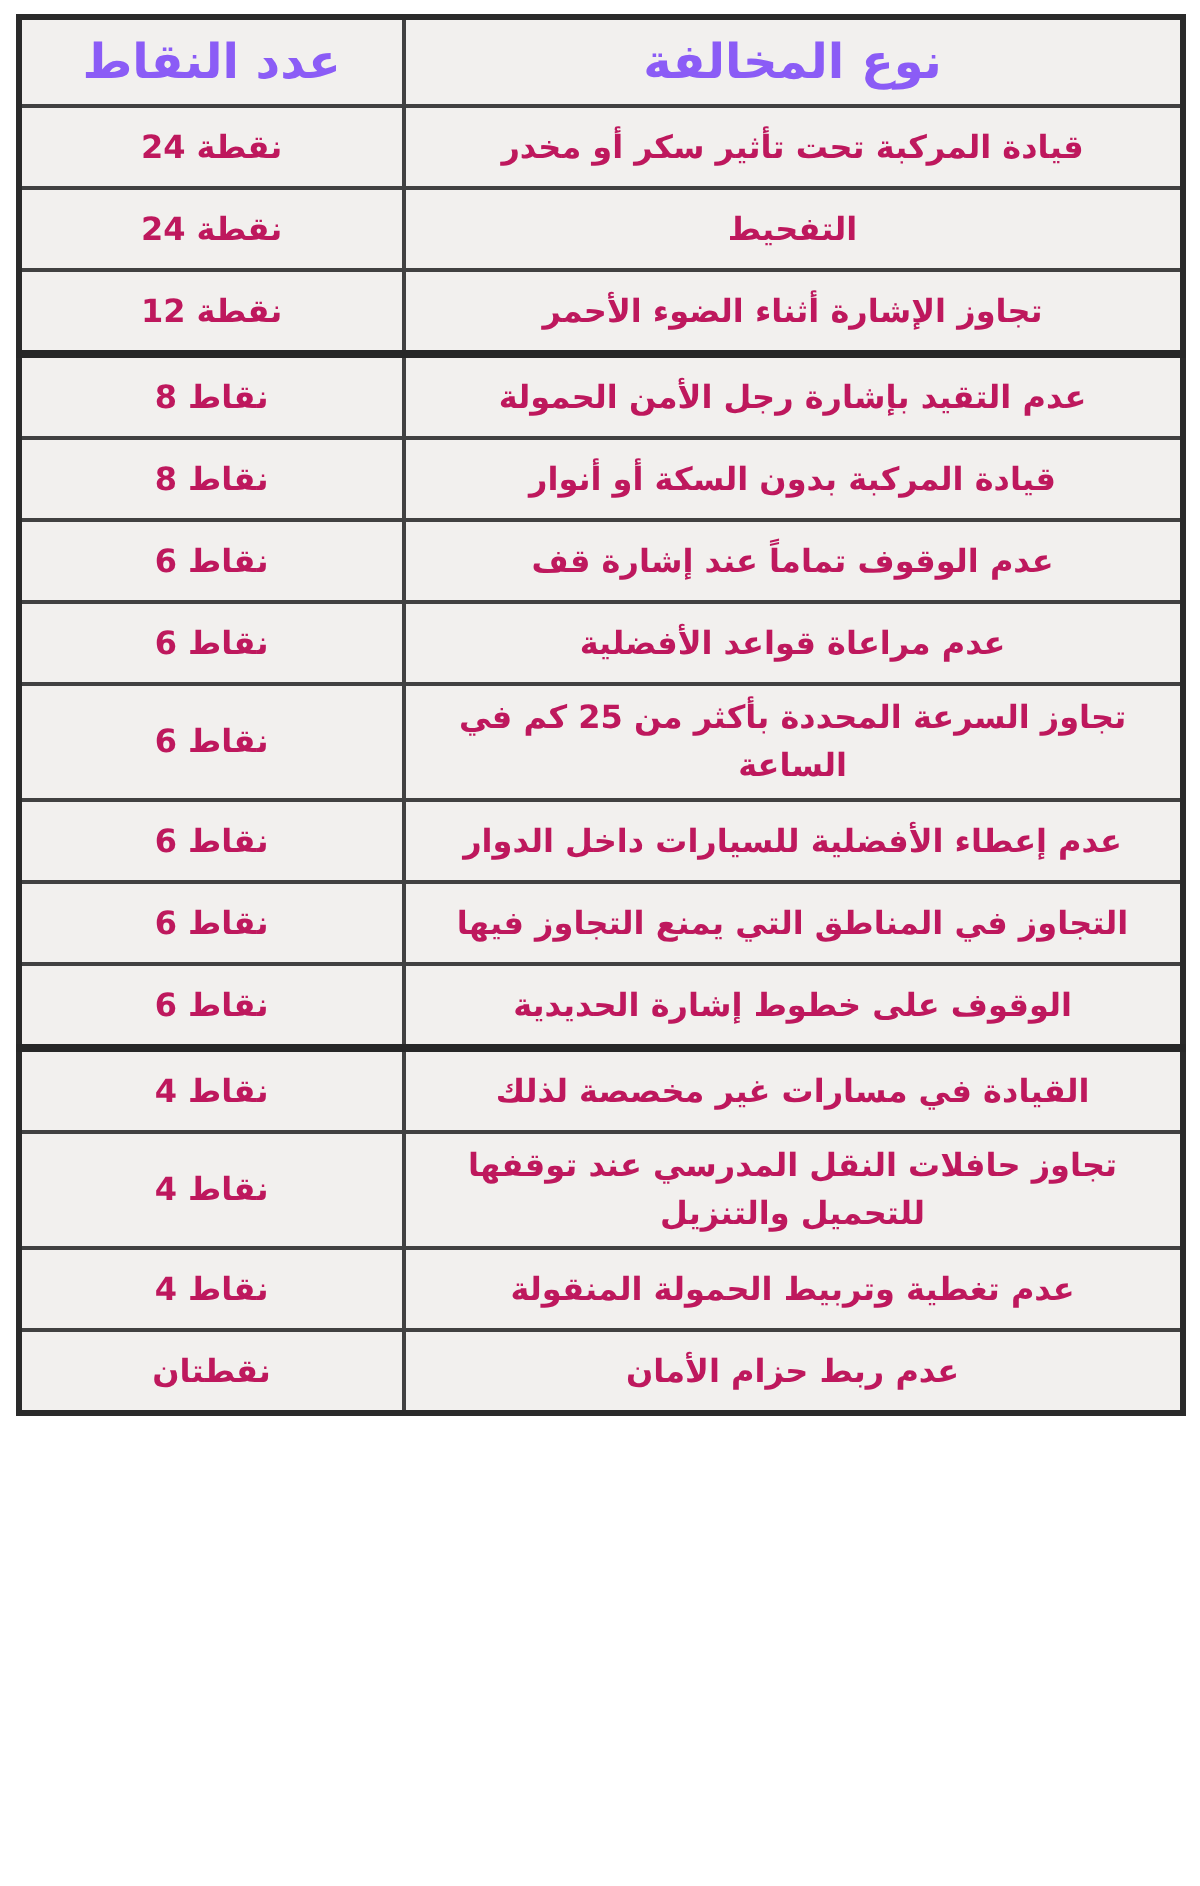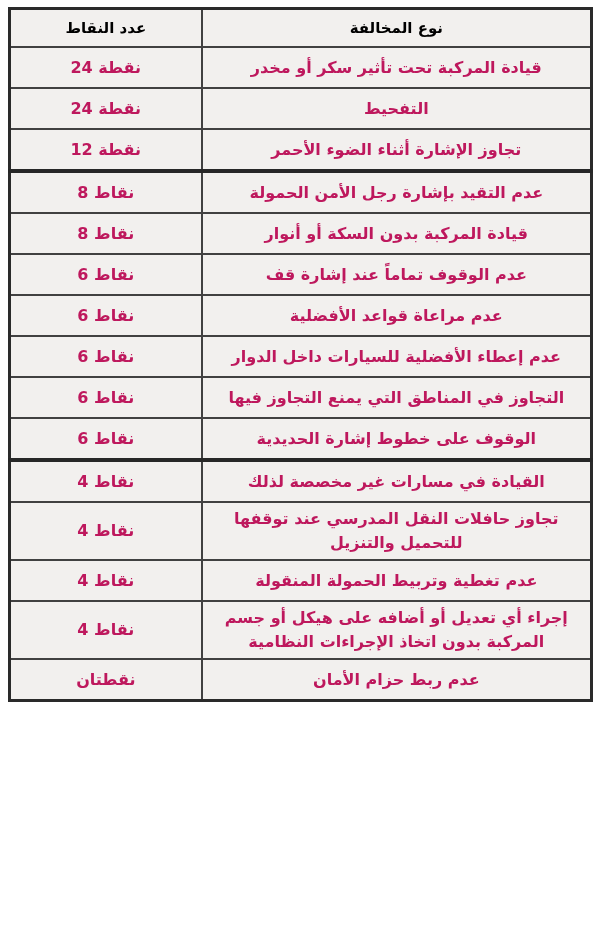--- a/index.html
+++ b/index.html
@@ -28,22 +28,22 @@
   th, td {
     border: 2px solid #414141;
     text-align: center;
     vertical-align: middle;
     font-weight: bold;
     padding: 4px 10px;
     line-height: 1.5;
     overflow: hidden;
   }
   th {
-    color: #000000;
-    font-size: 15px;
+    color: #8b5cf6;
+    font-size: 24px;
     height: 30px;
     padding: 3px 10px;
   }
   td {
     color: #be185d;
     font-size: 16px;
     height: 31px;
   }
   td.points-cell {
     direction: ltr; 
@@ -92,20 +92,24 @@
       </tr>
       <tr>
         <td class="violation-cell">عدم الوقوف تماماً عند إشارة قف</td>
         <td class="points-cell">6 نقاط</td>
       </tr>
       <tr>
         <td class="violation-cell">عدم مراعاة قواعد الأفضلية</td>
         <td class="points-cell">6 نقاط</td>
       </tr>
       <tr>
+        <td class="violation-cell">تجاوز السرعة المحددة بأكثر من 25 كم في الساعة</td>
+        <td class="points-cell">6 نقاط</td>
+      </tr>
+      <tr>
         <td class="violation-cell">عدم إعطاء الأفضلية للسيارات داخل الدوار</td>
         <td class="points-cell">6 نقاط</td>
       </tr>
       <tr>
         <td class="violation-cell">التجاوز في المناطق التي يمنع التجاوز فيها</td>
         <td class="points-cell">6 نقاط</td>
       </tr>
       <tr class="thick-bottom">
         <td class="violation-cell">الوقوف على خطوط إشارة الحديدية</td>
         <td class="points-cell">6 نقاط</td>
@@ -116,23 +120,19 @@
       </tr>
       <tr>
         <td class="violation-cell">تجاوز حافلات النقل المدرسي عند توقفها للتحميل والتنزيل</td>
         <td class="points-cell">4 نقاط</td>
       </tr>
       <tr>
         <td class="violation-cell">عدم تغطية وتربيط الحمولة المنقولة</td>
         <td class="points-cell">4 نقاط</td>
       </tr>
       <tr>
-        <td class="violation-cell">إجراء أي تعديل أو أضافه على هيكل أو جسم المركبة بدون اتخاذ الإجراءات النظامية</td>
-        <td class="points-cell">4 نقاط</td>
-      </tr>
-      <tr>
         <td class="violation-cell">عدم ربط حزام الأمان</td>
         <td class="points-cell">نقطتان</td>
       </tr>
 
     </tbody>
   </table>
 </div>
 
 </body></html>

